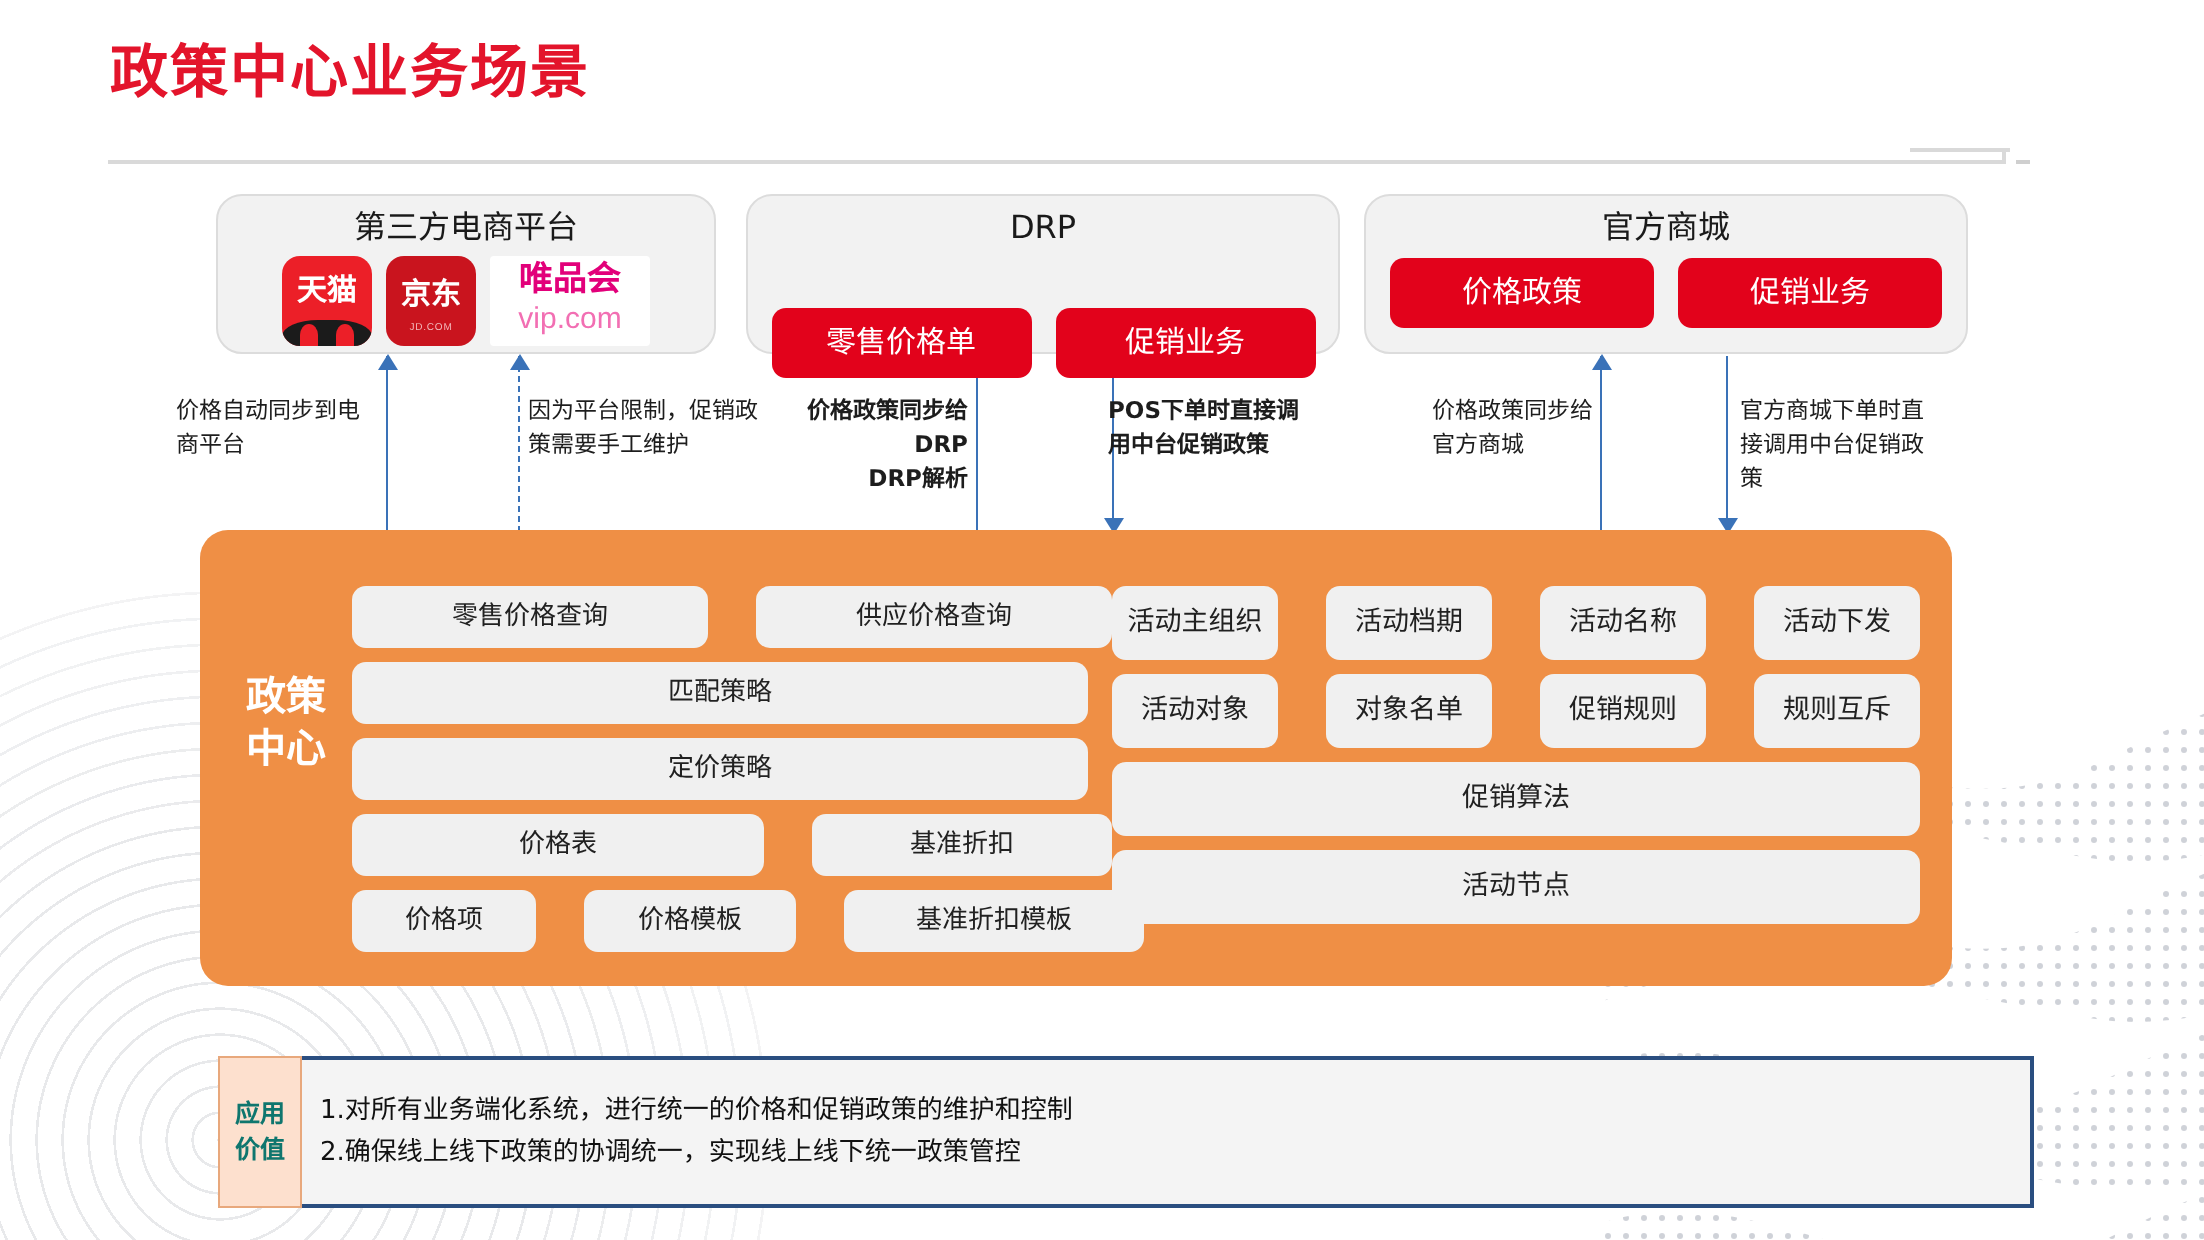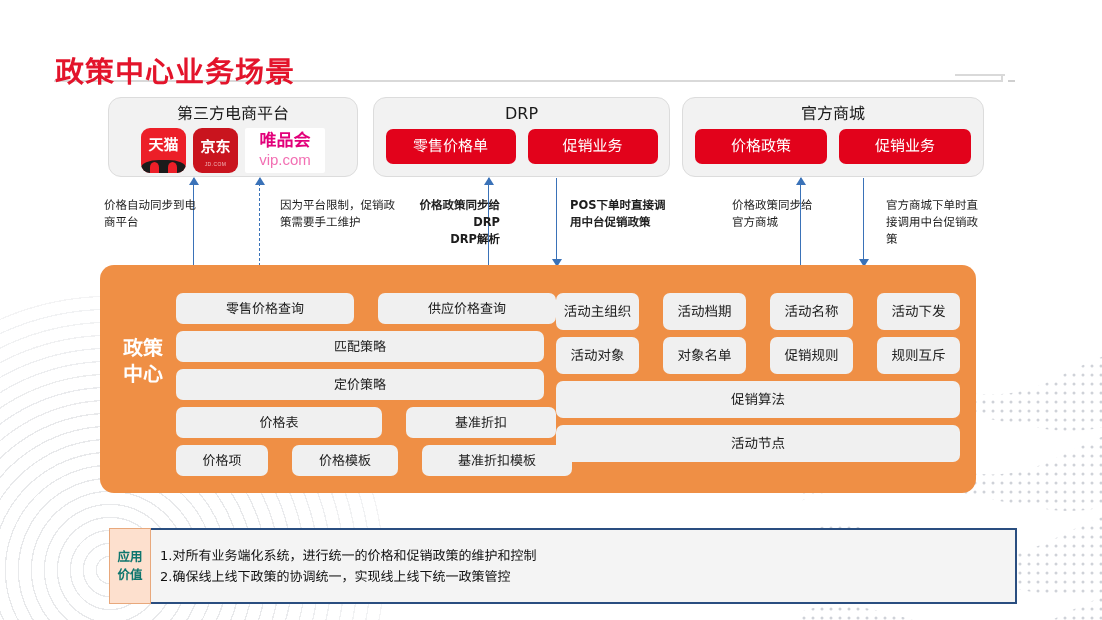--- a/index.html
+++ b/index.html
@@ -27,21 +27,21 @@
     mask-image:radial-gradient(circle at 50% 50%, #000 38%, rgba(0,0,0,.5) 70%, rgba(0,0,0,0) 100%);
   }
   .deco-right{
     right:-120px;bottom:-90px;width:420px;height:400px;
     opacity:.62;
   }
   .deco-right svg{display:block;}
 
   
   .page-title{
-    position:absolute;left:55px;top:55px;
+    position:absolute;left:55px;top:20px;
     font-size:29px;line-height:34px;font-weight:bold;
     color:#e3142b;letter-spacing:1px;
     z-index:3;
     text-align:right;
   }
   .title-rule{
     position:absolute;left:54px;top:80px;width:948px;height:2px;
     background:#d9d9d9;z-index:2;
   }
   .title-rule-tail{
@@ -105,36 +105,35 @@
     font-family:"Liberation Sans",sans-serif;
   }
 
   .btn-row{display:flex;justify-content:center;align-items:center;gap:12px;margin-top:4px;}
   .red-btn{
     background:#e2021b;color:#fff;border-radius:7px;
     font-size:15px;text-align:center;line-height:35px;height:35px;
     font-family:"DejaVu Sans","Liberation Sans",sans-serif;
     box-sizing:border-box;
   }
-  #panel-drp .red-btn{width:130px;}
+  #panel-drp .red-btn{width:130px;margin-top:25px;}
   #panel-mall .red-btn{width:132px;}
 
   
   .arrow{position:absolute;z-index:2;}
   .arrow .shaft{position:absolute;left:0;top:0;width:0;height:100%;border-left:1.6px solid #3a72b8;}
   .arrow.dashed .shaft{border-left-style:dashed;}
   .arrow .head{position:absolute;left:-4px;width:0;height:0;border-left:5px solid transparent;border-right:5px solid transparent;}
   .arrow.up   .head{top:-1px;border-bottom:8px solid #3a72b8;}
   .arrow.down .head{bottom:-1px;border-top:8px solid #3a72b8;}
 
   .note{
     position:absolute;z-index:3;
     font-size:11.5px;line-height:17px;color:#1d1d1d;
     font-family:"DejaVu Sans","Liberation Sans",sans-serif;
-    margin-left:16px;
   }
   .note.bold{font-weight:bold;}
   .note.right{text-align:right;}
 
   
   #policy-panel{
     position:absolute;left:100px;top:265px;width:876px;height:228px;
     background:#ef8f45;border-radius:14px;z-index:3;box-sizing:border-box;
   }
   #policy-label{

